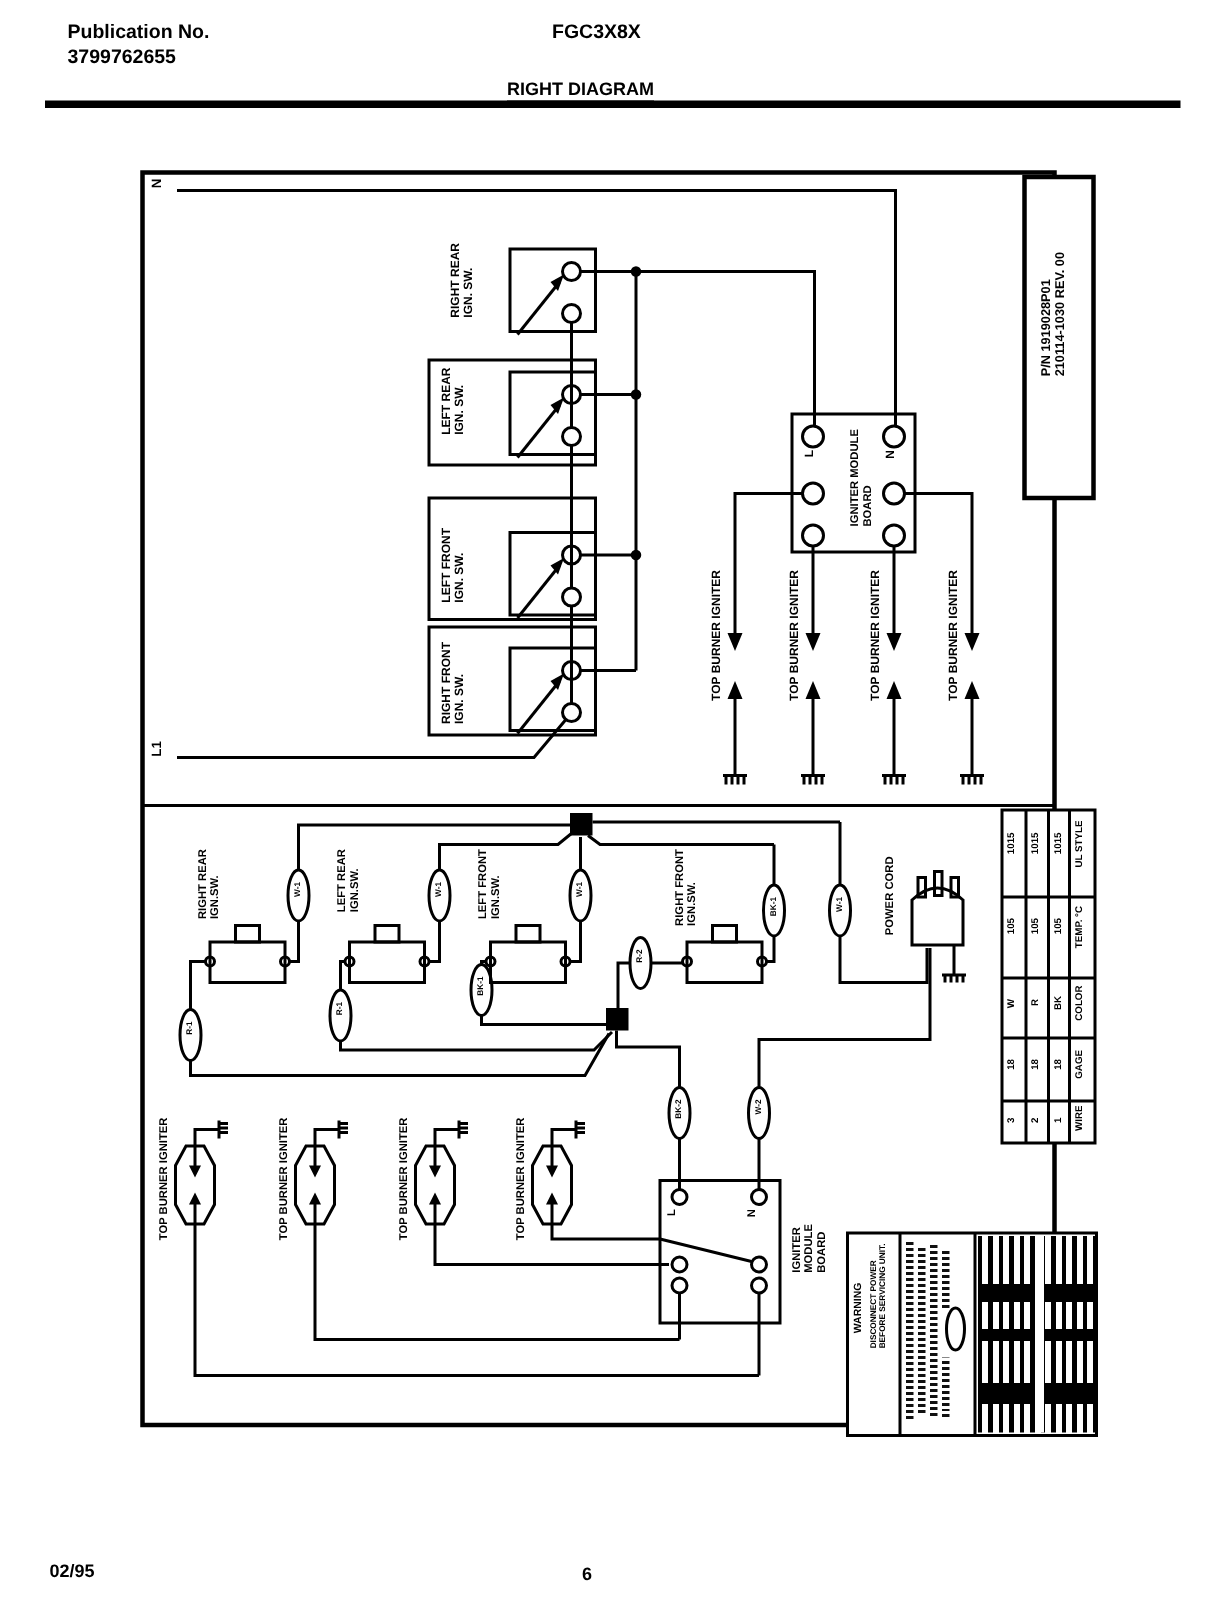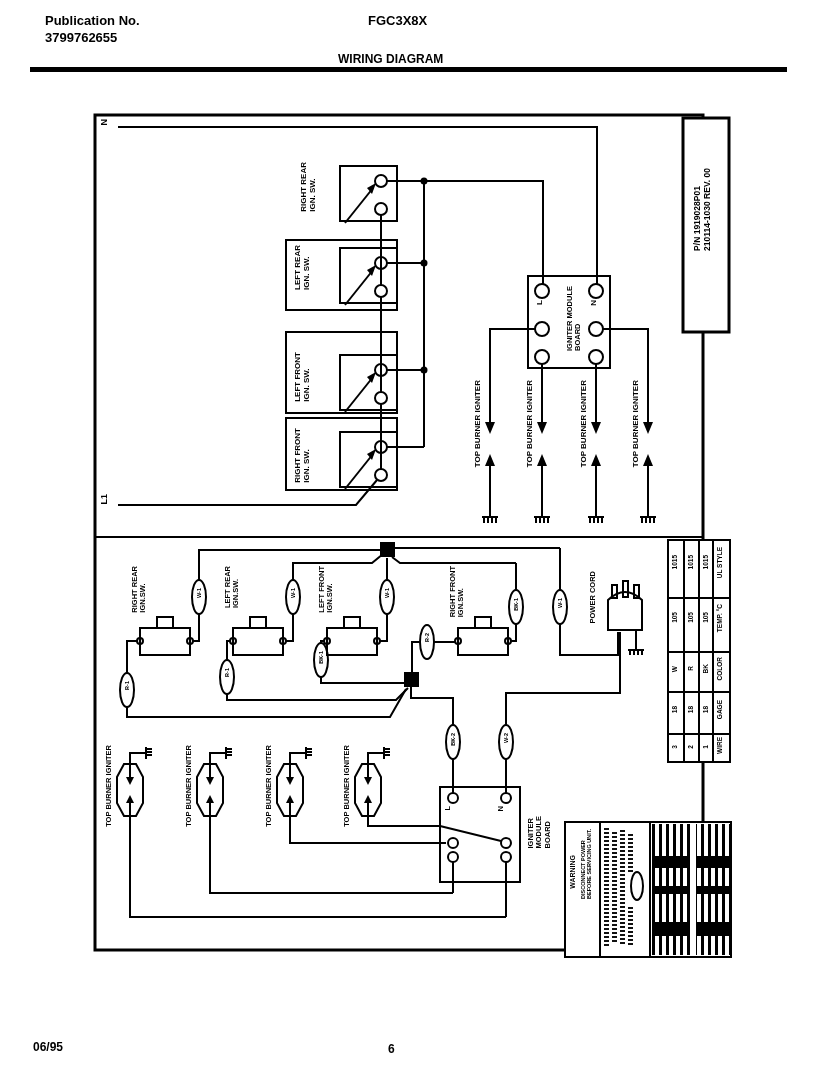--- a/index.html
+++ b/index.html
@@ -22,24 +22,24 @@
   .whcol{position:absolute;background:#fff;}
 </style>
 </head>
 <body>
 
 <div id="page">
 
   <div class="lbl f13" style="left:33px;top:14px;">Publication No.</div>
   <div class="lbl f13" style="left:33px;top:31px;">3799762655</div>
   <div class="lbl f13" style="left:356px;top:14px;">FGC3X8X</div>
-  <div class="lbl f12 underl" style="left:338px;top:53px;">WIRING DIAGRAM</div>
+  <div class="lbl f12 underl" style="left:338px;top:53px;">RIGHT DIAGRAM</div>
   <div class="rule" style="left:30px;top:67px;width:757px;height:5px;"></div>
 
-  <div class="lbl f12" style="left:33px;top:1041px;">06/95</div>
+  <div class="lbl f12" style="left:33px;top:1041px;">02/95</div>
   <div class="lbl f12" style="left:388px;top:1043px;">6</div>
 
   <svg class="diagram" width="816" height="1082" viewBox="0 0 816 1082">
 
     <g>
       <rect class="thick" x="95" y="115" width="608" height="835"></rect>
       <path d="M95,537 H703"></path>
     </g>
 
     <g>

